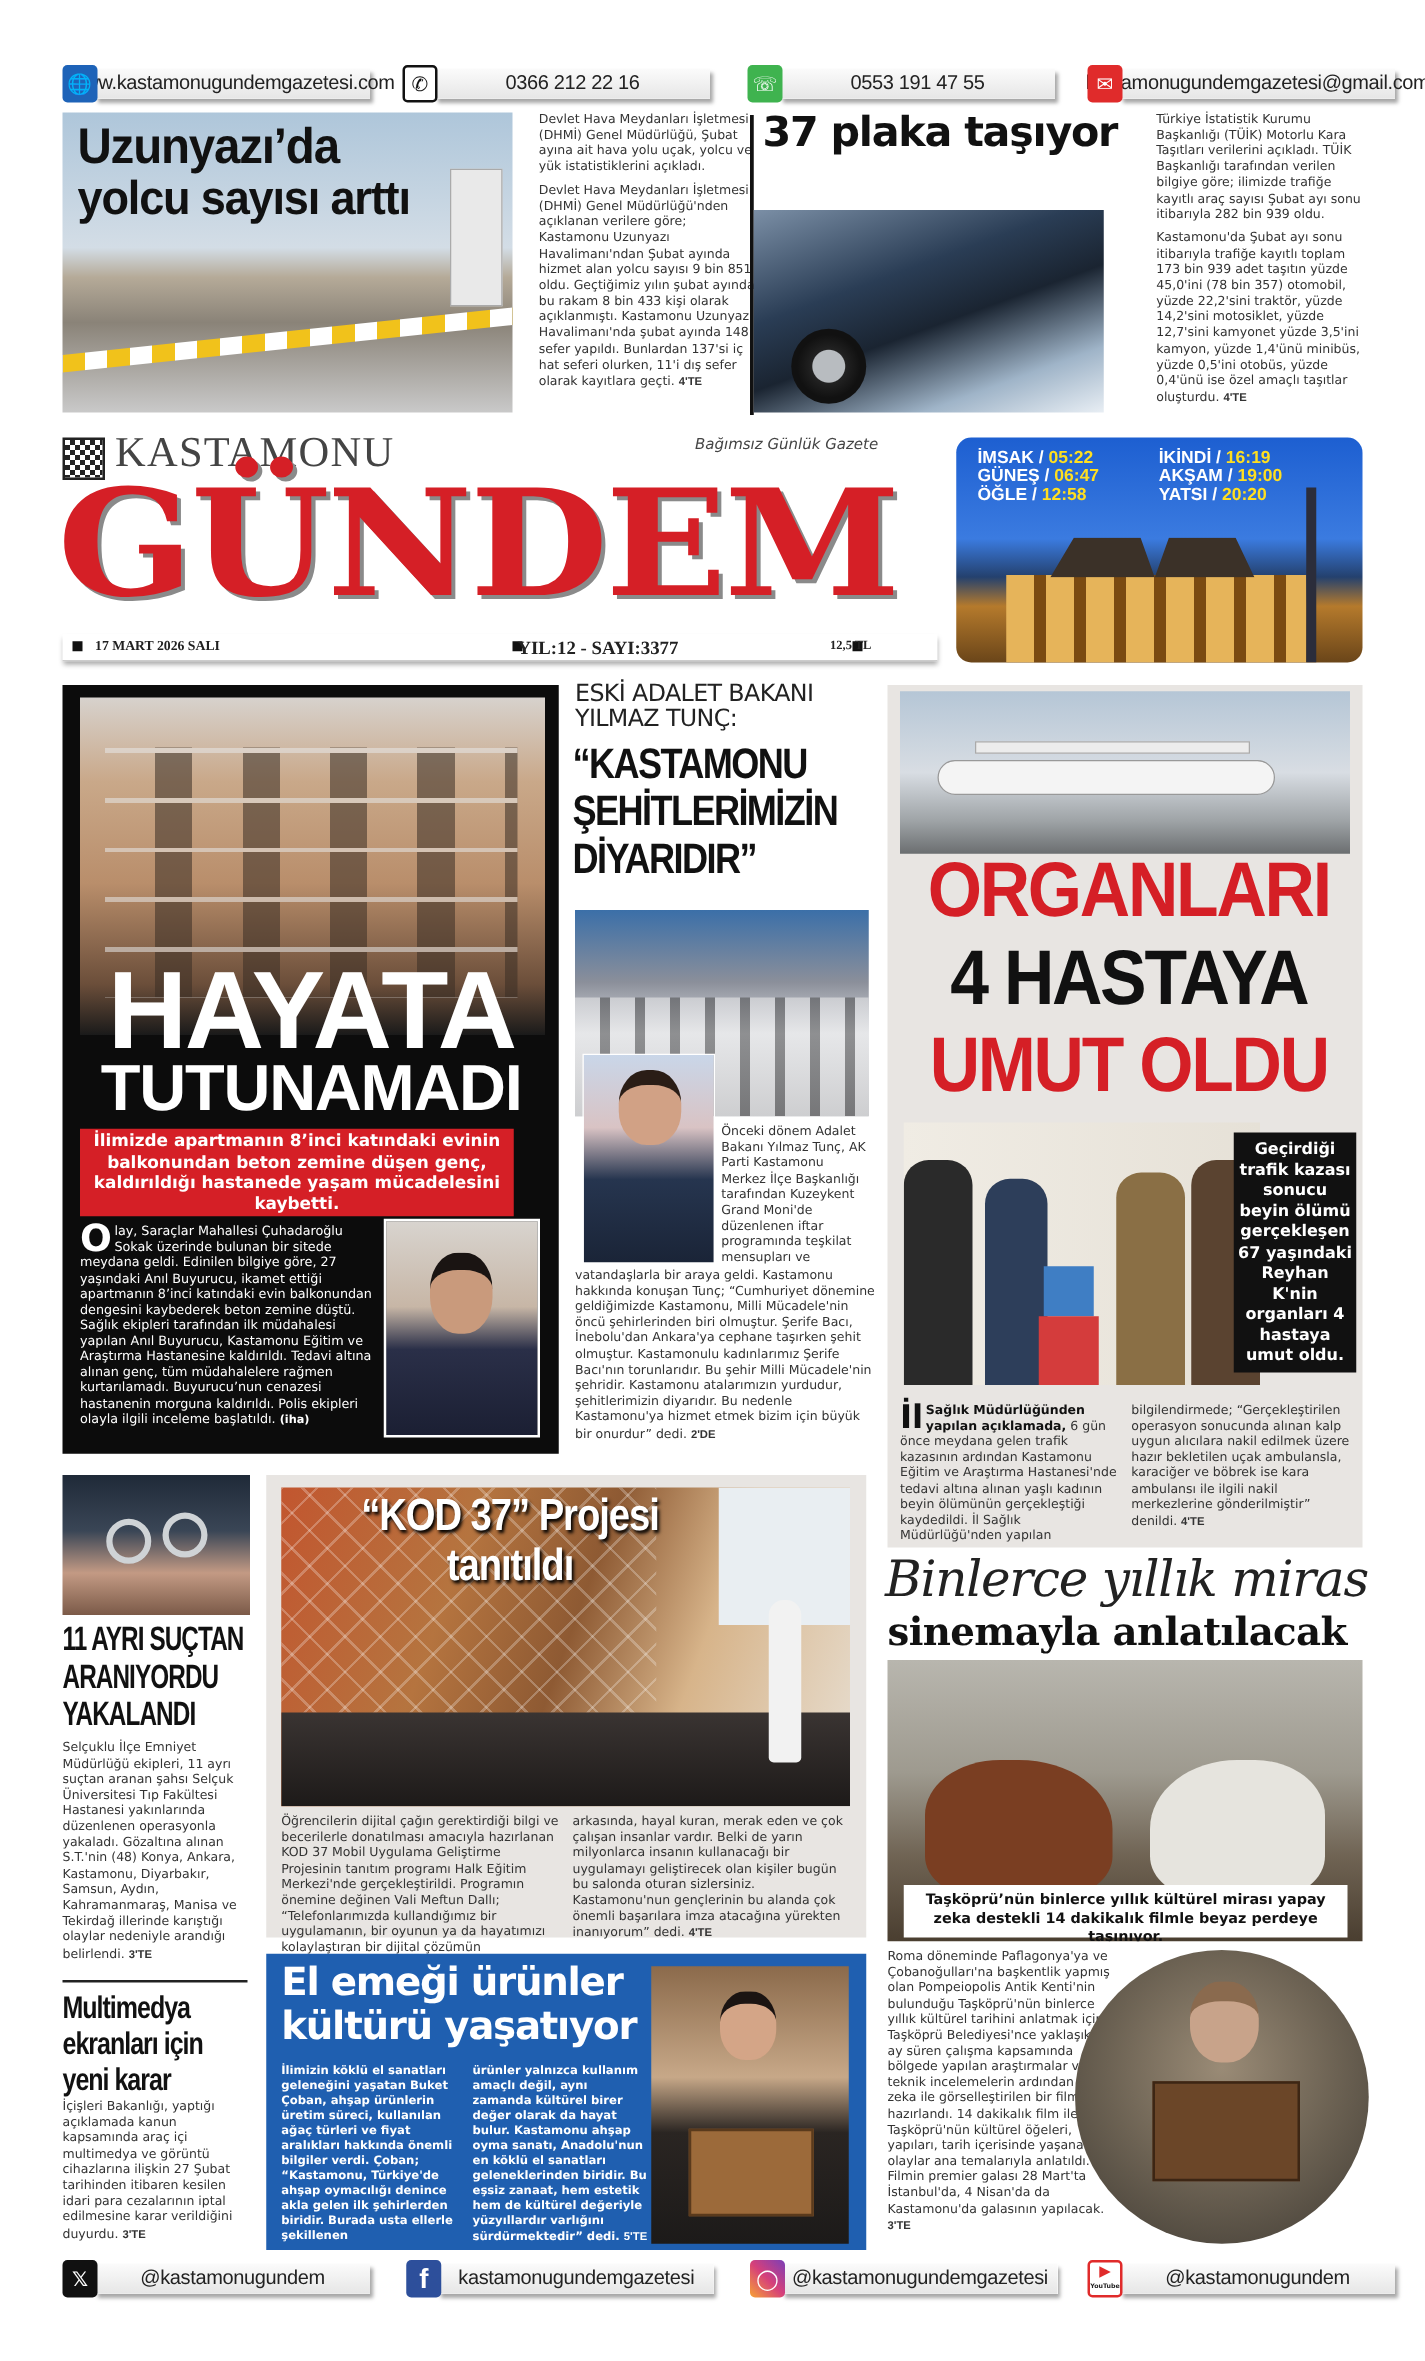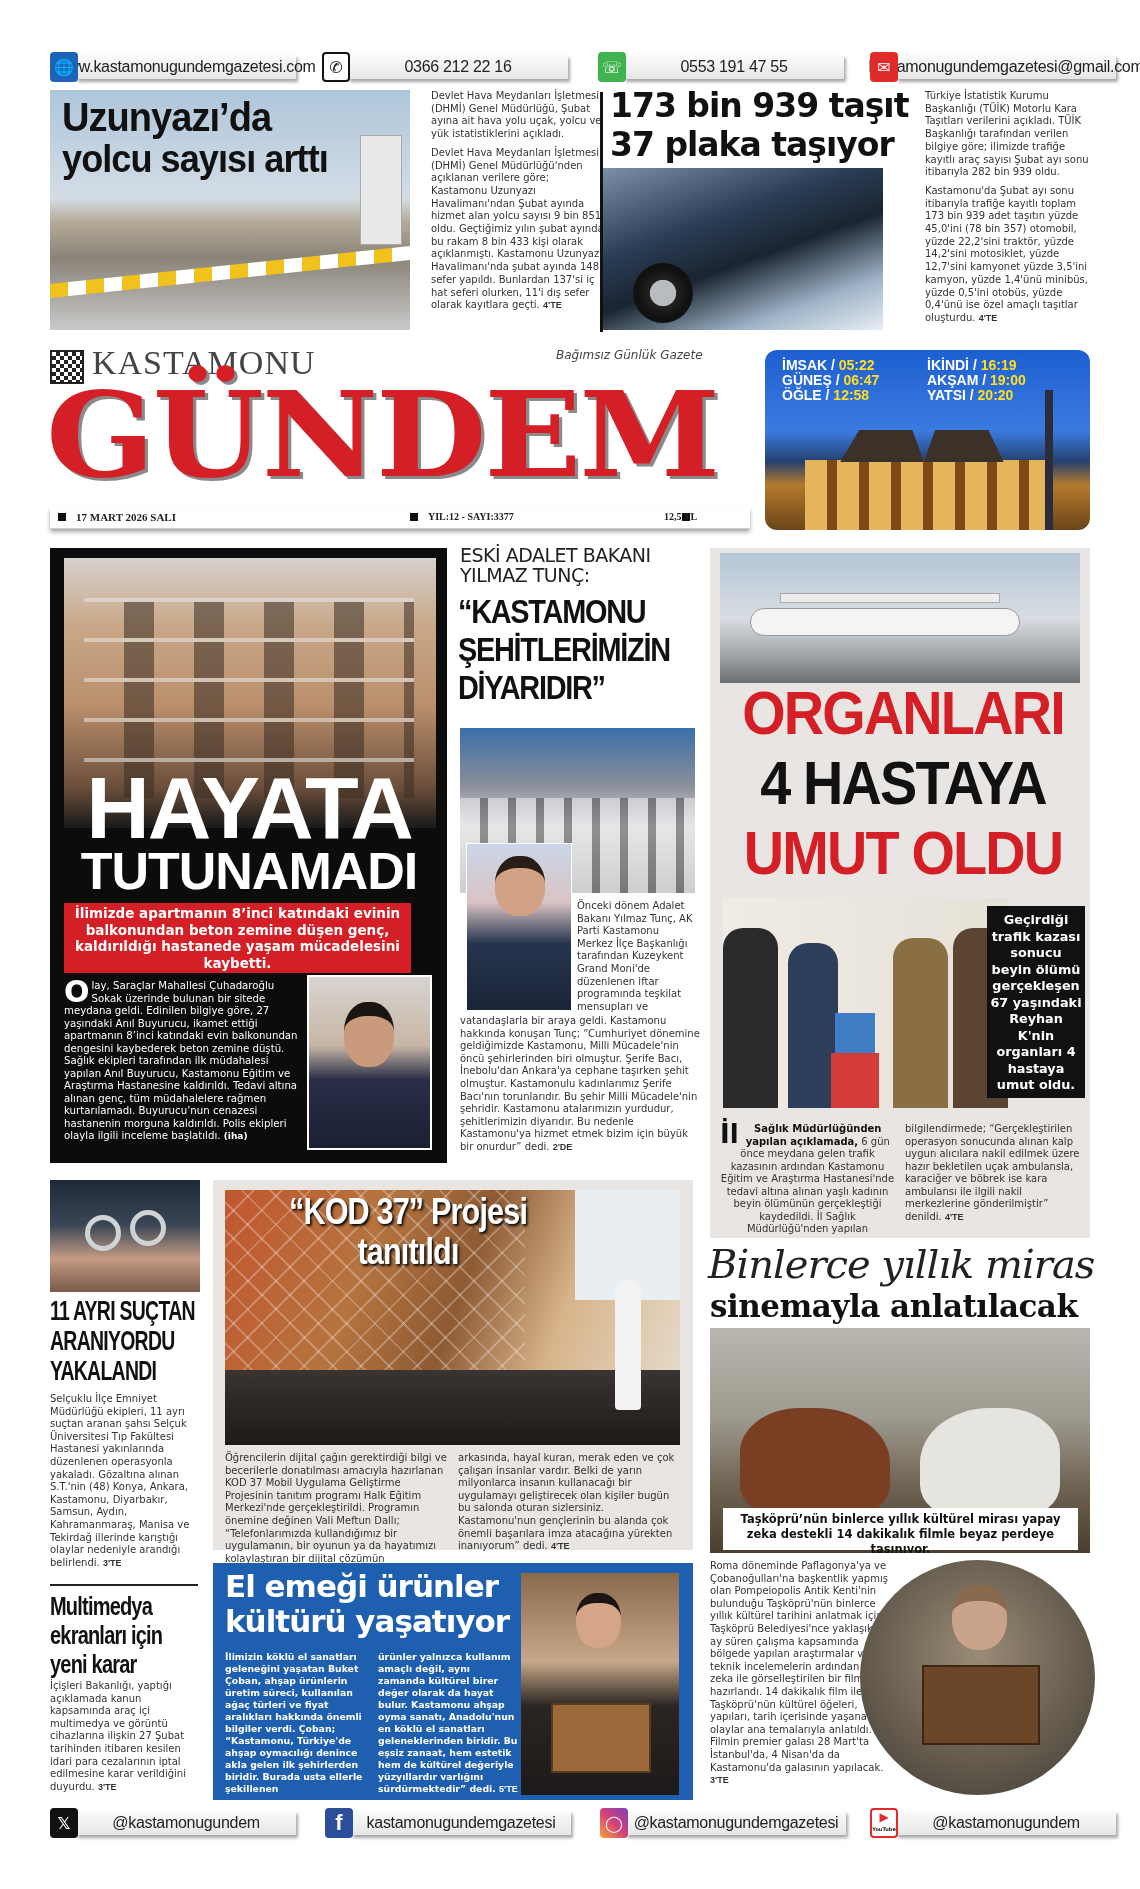--- a/index.html
+++ b/index.html
@@ -41,40 +41,39 @@
     <div style="font-size:38px;">yolcu sayısı arttı</div>
   </div>
 </div>
 <div class="abs body-text" style="left:417px;top:90px;width:175px;font-size:10px;line-height:12.7px;margin-left:14px;">
   <p>Devlet Hava Meydanları İşletmesi (DHMİ) Genel Müdürlüğü, Şubat ayına ait hava yolu uçak, yolcu ve yük istatistiklerini açıkladı.</p>
   <p><span>Devlet Hava Meydanları İşletmesi (DHMİ) Genel Müdürlüğü'nden açıklanan verilere göre; Kastamonu Uzunyazı Havalimanı'ndan Şubat ayında hizmet alan yolcu sayısı 9 bin 851 oldu. Geçtiğimiz yılın şubat ayında bu rakam 8 bin 433 kişi olarak açıklanmıştı. Kastamonu Uzunyazı Havalimanı'nda şubat ayında 148 sefer yapıldı. Bunlardan 137'si iç hat seferi olurken, 11'i dış sefer olarak kayıtlara geçti.</span> <span class="ref">4'TE</span></p>
 </div>
 
 <div class="abs" style="left:600px;top:92px;width:3px;height:240px;background:#111;"></div>
 <div class="abs" style="left:610px;top:86px;font-family:'DejaVu Sans',sans-serif;font-weight:bold;font-size:33px;line-height:39px;color:#111;letter-spacing:-1px;">
-  <div>173 bin 939 taşıt</div>
   <div>37 plaka taşıyor</div>
 </div>
 <div class="abs photo" style="left:603px;top:168px;width:280px;height:162px;background:linear-gradient(160deg,#7b8fa6 0%,#2a3d55 35%,#1a2431 55%,#9fb4c8 80%,#e8eef4 100%);">
   <div class="abs" style="left:30px;top:95px;width:60px;height:60px;border-radius:50%;background:radial-gradient(#b8bcc0 30%,#222 32%,#111 60%);"></div>
 </div>
 <div class="abs body-text" style="left:925px;top:90px;width:168px;font-size:10px;line-height:12.7px;">
   <p>Türkiye İstatistik Kurumu Başkanlığı (TÜİK) Motorlu Kara Taşıtları verilerini açıkladı. TÜİK Başkanlığı tarafından verilen bilgiye göre; ilimizde trafiğe kayıtlı araç sayısı Şubat ayı sonu itibarıyla 282 bin 939 oldu.</p>
   <p><span>Kastamonu'da Şubat ayı sonu itibarıyla trafiğe kayıtlı toplam 173 bin 939 adet taşıtın yüzde 45,0'ini (78 bin 357) otomobil, yüzde 22,2'sini traktör, yüzde 14,2'sini motosiklet, yüzde 12,7'sini kamyonet yüzde 3,5'ini kamyon, yüzde 1,4'ünü minibüs, yüzde 0,5'ini otobüs, yüzde 0,4'ünü ise özel amaçlı taşıtlar oluşturdu.</span> <span class="ref">4'TE</span></p>
 </div>
 
 <div class="abs" style="left:50px;top:350px;width:34px;height:34px;background:repeating-conic-gradient(#222 0 25%,#fff 0 50%) 0 0/8px 8px;border:2px solid #222;"></div>
 <div class="abs" style="left:92px;top:344px;font-family:'Liberation Serif',serif;font-size:34px;color:#444;letter-spacing:1px;">KASTAMONU</div>
 <div class="abs" style="left:556px;top:348px;font-family:'DejaVu Sans',sans-serif;font-style:italic;font-size:12px;color:#444;">Bağımsız Günlük Gazete</div>
 <div class="abs" style="left:46px;top:370px;font-family:'DejaVu Serif',serif;font-weight:bold;font-size:118px;line-height:130px;color:#d51f26;letter-spacing:-2px;text-shadow:3px 3px 0 #8a8a8a;transform:scaleX(1.08);transform-origin:left;">GÜNDEM</div>
 <div class="abs" style="left:50px;top:507px;width:700px;height:22px;background:#fff;box-shadow:0 3px 4px rgba(0,0,0,0.35);border-bottom:1px solid #ccc;">
   <span class="abs" style="left:8px;top:6px;width:8px;height:8px;background:#111;"></span>
   <span class="abs" style="left:26px;top:4px;font-family:'Liberation Serif',serif;font-weight:bold;font-size:11px;">17 MART 2026 SALI</span>
   <span class="abs" style="left:360px;top:6px;width:8px;height:8px;background:#111;"></span>
-  <span class="abs" style="left:378px;top:4px;font-family:'Liberation Serif',serif;font-weight:bold;font-size:10px;">YIL:12 - SAYI:3377</span>
+  <span class="abs" style="left:364px;top:4px;font-family:'Liberation Serif',serif;font-weight:bold;font-size:15px;">YIL:12 - SAYI:3377</span>
   <span class="abs" style="left:632px;top:6px;width:8px;height:8px;background:#111;"></span>
   <span class="abs" style="left:614px;top:4px;font-family:'Liberation Serif',serif;font-weight:bold;font-size:10px;">12,5 TL</span>
 </div>
 
 <div class="abs photo" style="left:765px;top:350px;width:325px;height:180px;border-radius:12px;background:linear-gradient(#1d5fd1 0%,#3b7be0 45%,#24416e 62%,#b57a2c 75%,#6a4519 100%);">
   <div class="abs" style="left:40px;top:110px;width:240px;height:70px;background:repeating-linear-gradient(90deg,#e6b45a 0 22px,#7a4a12 22px 32px);"></div>
   <div class="abs" style="left:60px;top:80px;width:190px;height:32px;background:#3b3128;clip-path:polygon(8% 100%,18% 0,46% 0,52% 100%,58% 0,86% 0,94% 100%);"></div>
   <div class="abs" style="left:280px;top:40px;width:8px;height:140px;background:#2b2d3b;"></div>
   <div class="abs" style="left:17px;top:8px;font-family:'Liberation Sans',sans-serif;font-weight:bold;font-size:14px;line-height:15px;">
     <div><span style="color:#fff;">İMSAK</span><span style="color:#fff;"> / </span><span style="color:#ffdf20;">05:22</span></div>
@@ -135,21 +134,21 @@
   </div>
   <div class="abs photo" style="left:13px;top:350px;width:285px;height:210px;background:linear-gradient(90deg,#f0ece4 0%,#e6e1d7 100%);">
     <div class="abs" style="left:0;top:30px;width:55px;height:180px;background:#2a2a2a;border-radius:20px 20px 0 0;"></div>
     <div class="abs" style="left:65px;top:45px;width:50px;height:165px;background:#2d3e5a;border-radius:20px 20px 0 0;"></div>
     <div class="abs" style="left:112px;top:115px;width:40px;height:40px;background:#3f7ec4;"></div>
     <div class="abs" style="left:108px;top:155px;width:48px;height:55px;background:#d43c3c;"></div>
     <div class="abs" style="left:170px;top:40px;width:55px;height:170px;background:#8a6f45;border-radius:20px 20px 0 0;"></div>
     <div class="abs" style="left:230px;top:30px;width:55px;height:180px;background:#5a4330;border-radius:20px 20px 0 0;"></div>
   </div>
   <div class="abs" style="left:277px;top:358px;width:98px;height:192px;background:#111;color:#fff;font-weight:bold;font-size:12.8px;line-height:16.5px;text-align:center;padding:6px 3px;">Geçirdiği trafik kazası sonucu beyin ölümü gerçekleşen 67 yaşındaki Reyhan K'nin organları 4 hastaya umut oldu.</div>
-  <div class="abs body-text" style="left:10px;top:575px;width:175px;font-size:10px;line-height:12.5px;text-align:center;">
+  <div class="abs body-text" style="left:10px;top:575px;width:175px;font-size:10px;line-height:12.5px;">
     <span style="float:left;font-size:26px;line-height:22px;font-weight:bold;color:#111;margin-right:2px;">İl</span><b style="color:#111;">Sağlık Müdürlüğünden yapılan açıklamada,</b> <span>6 gün önce meydana gelen trafik kazasının ardından Kastamonu Eğitim ve Araştırma Hastanesi'nde tedavi altına alınan yaşlı kadının beyin ölümünün gerçekleştiği kaydedildi. İl Sağlık Müdürlüğü'nden yapılan</span>
   </div>
   <div class="abs body-text" style="left:195px;top:575px;width:175px;font-size:10px;line-height:12.5px;">
     <span>bilgilendirmede; “Gerçekleştirilen operasyon sonucunda alınan kalp uygun alıcılara nakil edilmek üzere hazır bekletilen uçak ambulansla, karaciğer ve böbrek ise kara ambulansı ile ilgili nakil merkezlerine gönderilmiştir” denildi.</span> <span class="ref">4'TE</span>
   </div>
 </div>
 
 <div class="abs photo" style="left:50px;top:1180px;width:150px;height:112px;background:linear-gradient(#1f2a38 0%,#3a4656 40%,#c39a84 70%,#7b5a48 100%);">
   <div class="abs" style="left:35px;top:35px;width:36px;height:36px;border:5px solid #cfd3d6;border-radius:50%;"></div>
   <div class="abs" style="left:80px;top:30px;width:36px;height:36px;border:5px solid #cfd3d6;border-radius:50%;"></div>

